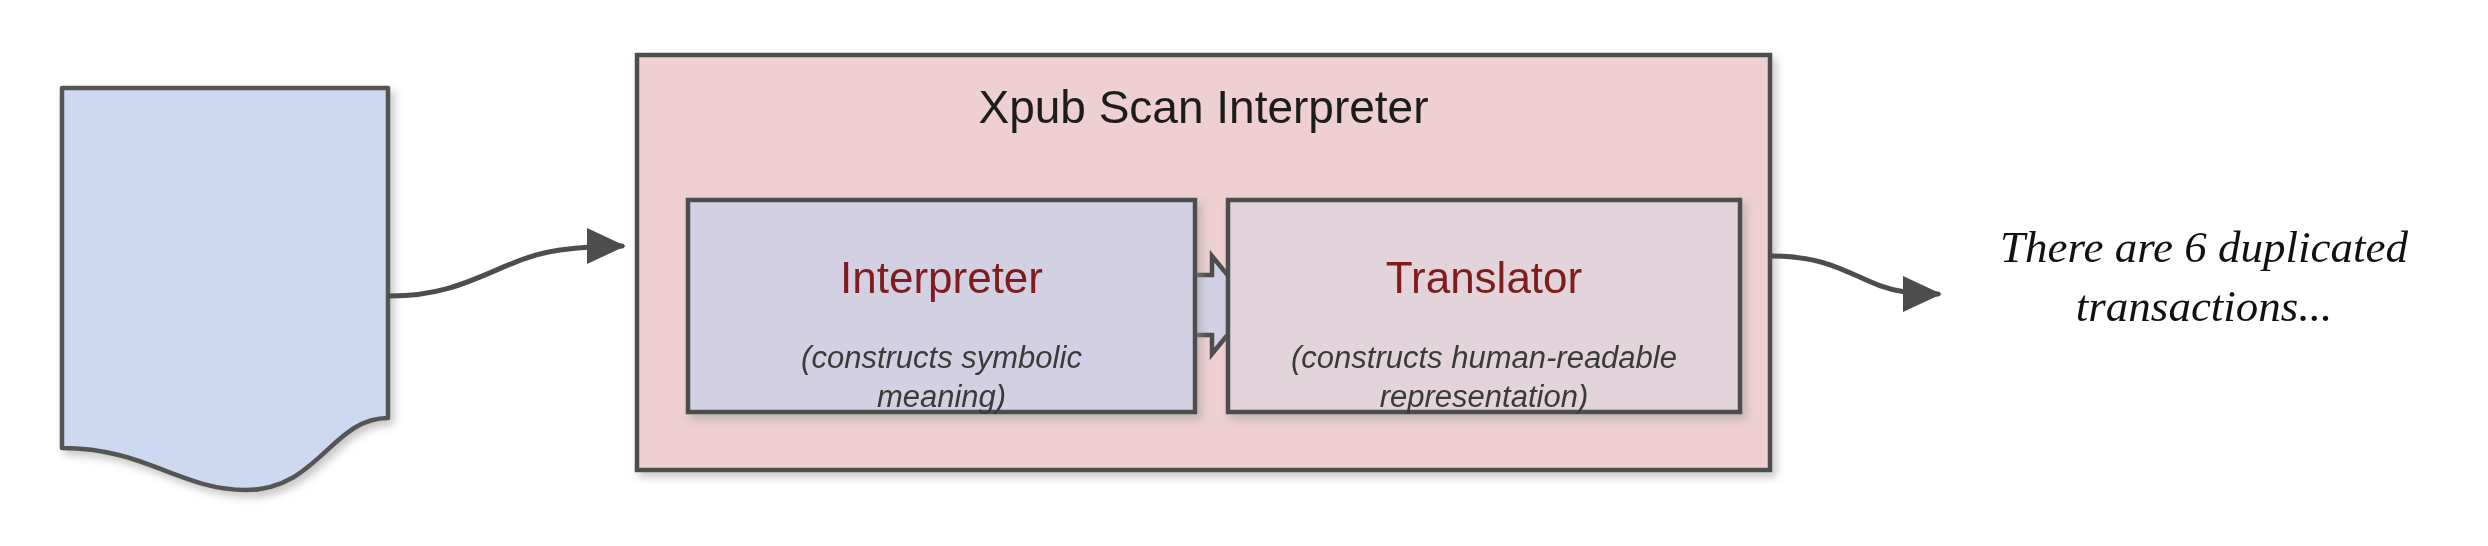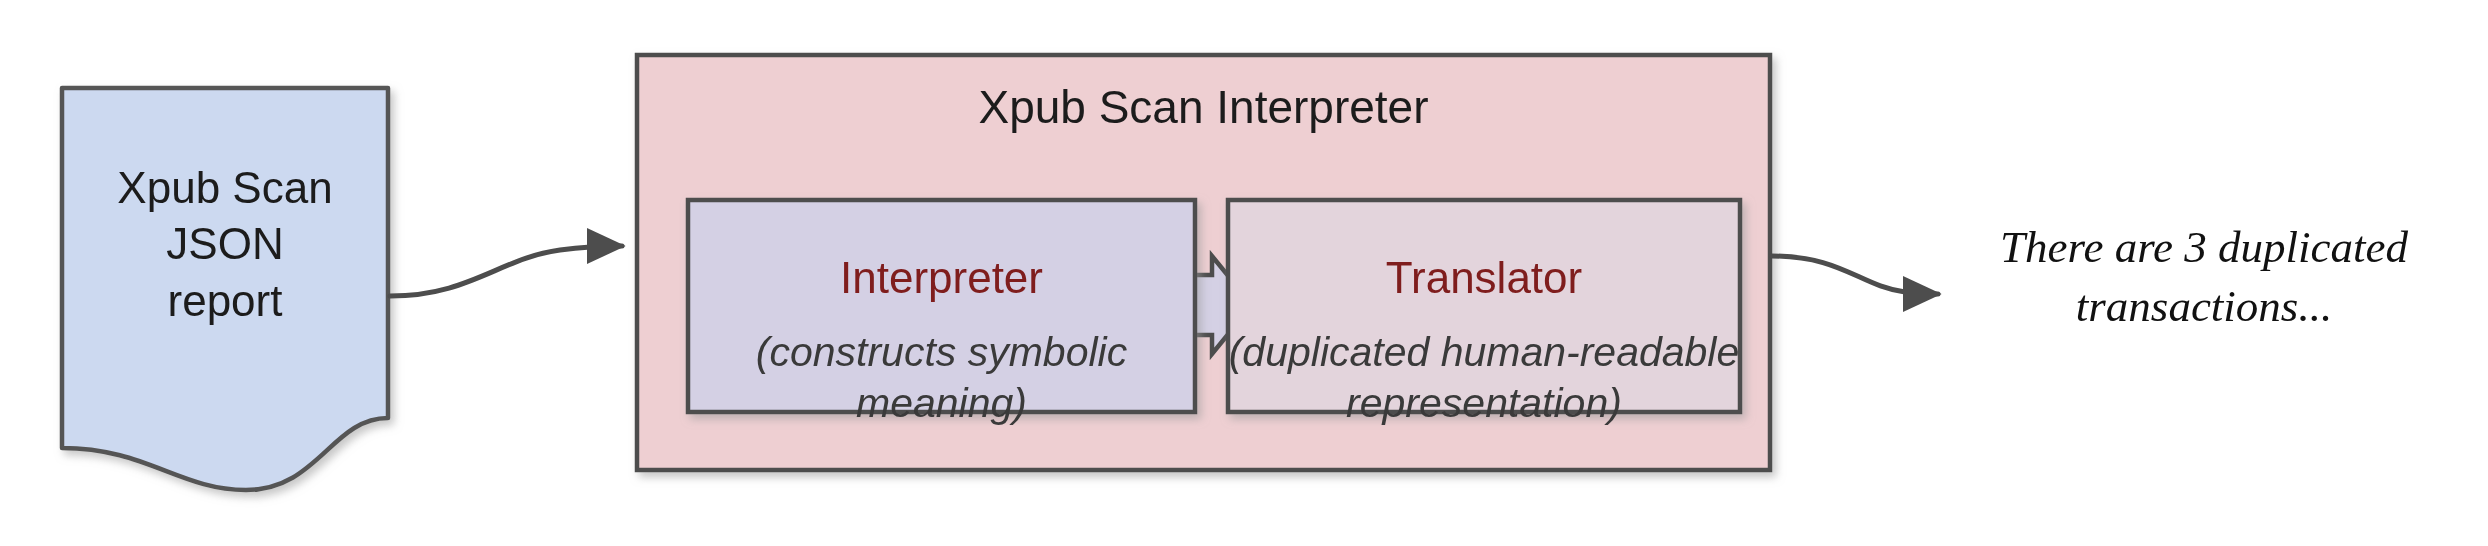--- a/index.html
+++ b/index.html
@@ -51,26 +51,26 @@
     font-size: 46px;
     color: #1c1c1c;
   }
   .inner-title {
     font-size: 44px;
     color: #7f1d1d;
     display: block;
     line-height: 1.22;
   }
   .inner-sub {
-    font-size: 41px;
+    font-size: 31px;
     font-style: italic;
     color: #3a3a3a;
     display: block;
     line-height: 1.24;
-    margin-top: 4px;
+    margin-top: 16px;
   }
   #interpreter-text {
     left: 688px;
     top: 232px;
     width: 507px;
   }
   #translator-text {
     left: 1228px;
     top: 232px;
     width: 512px;
@@ -135,34 +135,31 @@
 
     <g>
       <path d="M 390 296 C 470 296, 500 258, 560 250 C 590 246, 608 246, 622 246" fill="none" stroke="#4d4d4d" stroke-width="5" stroke-linecap="round" marker-end="url(#arrowhead)"></path>
     </g>
 
     <g>
       <path d="M 1772 256 C 1842 256, 1860 286, 1905 292 C 1920 294, 1930 294, 1938 294" fill="none" stroke="#4d4d4d" stroke-width="5" stroke-linecap="round" marker-end="url(#arrowhead)"></path>
     </g>
   </svg>
 
-  <div class="txt" id="doc-label">Xpub Scan
-JSON
-report</div>
 
   <div class="txt" id="container-title">Xpub Scan Interpreter</div>
 
   <div class="txt" id="interpreter-text">
     <span class="inner-title">Interpreter</span>
     <span class="inner-sub">(constructs symbolic
 meaning)</span>
   </div>
 
   <div class="txt" id="translator-text">
     <span class="inner-title">Translator</span>
-    <span class="inner-sub">(duplicated human-readable
+    <span class="inner-sub">(constructs human-readable
 representation)</span>
   </div>
 
-  <div class="txt" id="output-text">There are 3 duplicated
+  <div class="txt" id="output-text">There are 6 duplicated
 transactions...</div>
 
 </div>
 
 </body></html>

